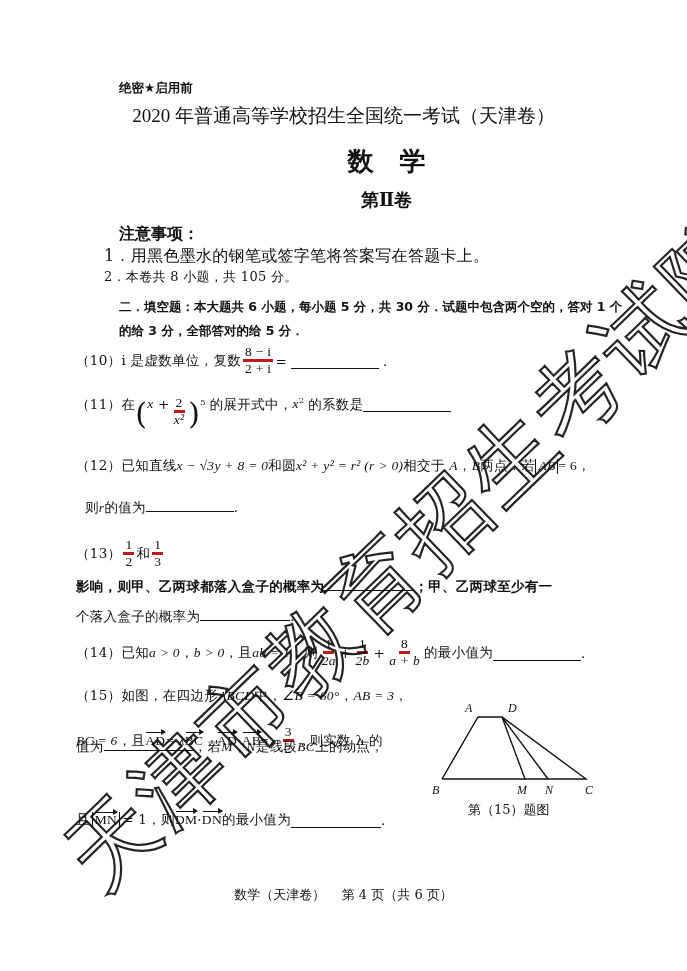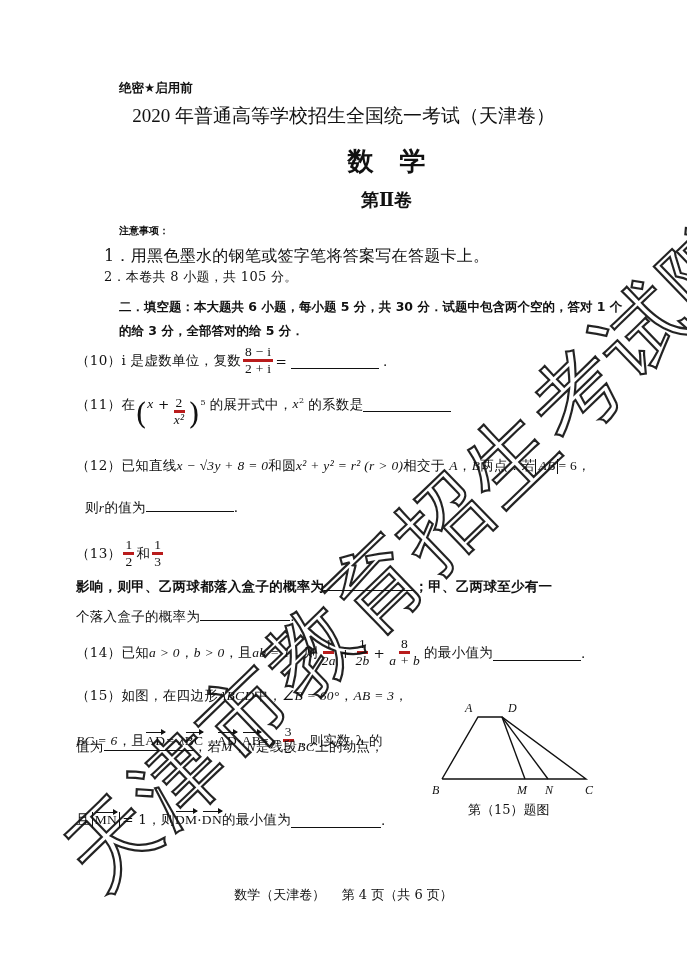--- a/index.html
+++ b/index.html
@@ -26,21 +26,21 @@
                -webkit-text-stroke:2.2px #111; letter-spacing:4px; white-space:nowrap; opacity:0.92; pointer-events:none; }
 </style>
 </head>
 <body>
 
 <div class="abs bold" style="left:76px;top:80px;font-size:12.5px;font-family:'DejaVu Sans',sans-serif;">绝密★启用前</div>
 <div class="abs serif" style="left:0;width:687px;text-align:center;top:103px;font-size:19px;">2020 年普通高等学校招生全国统一考试（天津卷）</div>
 <div class="abs bold" style="left:0;width:687px;text-align:center;top:144px;font-size:26px;font-family:'DejaVu Sans',sans-serif;">数　学</div>
 <div class="abs bold serif" style="left:0;width:687px;text-align:center;top:188px;font-size:18px;">第Ⅱ卷</div>
 
-<div class="abs bold" style="left:76px;top:224px;font-size:10px;font-family:'DejaVu Sans',sans-serif;">注意事项：</div>
+<div class="abs bold" style="left:76px;top:224px;font-size:16px;font-family:'DejaVu Sans',sans-serif;">注意事项：</div>
 <div class="abs q" style="left:104px;top:246px;font-size:16px;">1．用黑色墨水的钢笔或签字笔将答案写在答题卡上。</div>
 <div class="abs q" style="left:104px;top:268px;font-size:13px;">2．本卷共 8 小题，共 105 分。</div>
 
 <div class="abs bold" style="left:76px;top:299px;font-size:12.5px;font-family:'DejaVu Sans',sans-serif;">二．填空题：本大题共 6 小题，每小题 5 分，共 30 分．试题中包含两个空的，答对 1 个</div>
 <div class="abs bold" style="left:76px;top:323px;font-size:12.5px;font-family:'DejaVu Sans',sans-serif;">的给 3 分，全部答对的给 5 分．</div>
 
 <div class="abs q" style="left:76px;top:345px;display:flex;align-items:center;">
   <span>（10）</span>
   <span>i 是虚数单位，复数</span>
   <span class="frac">

